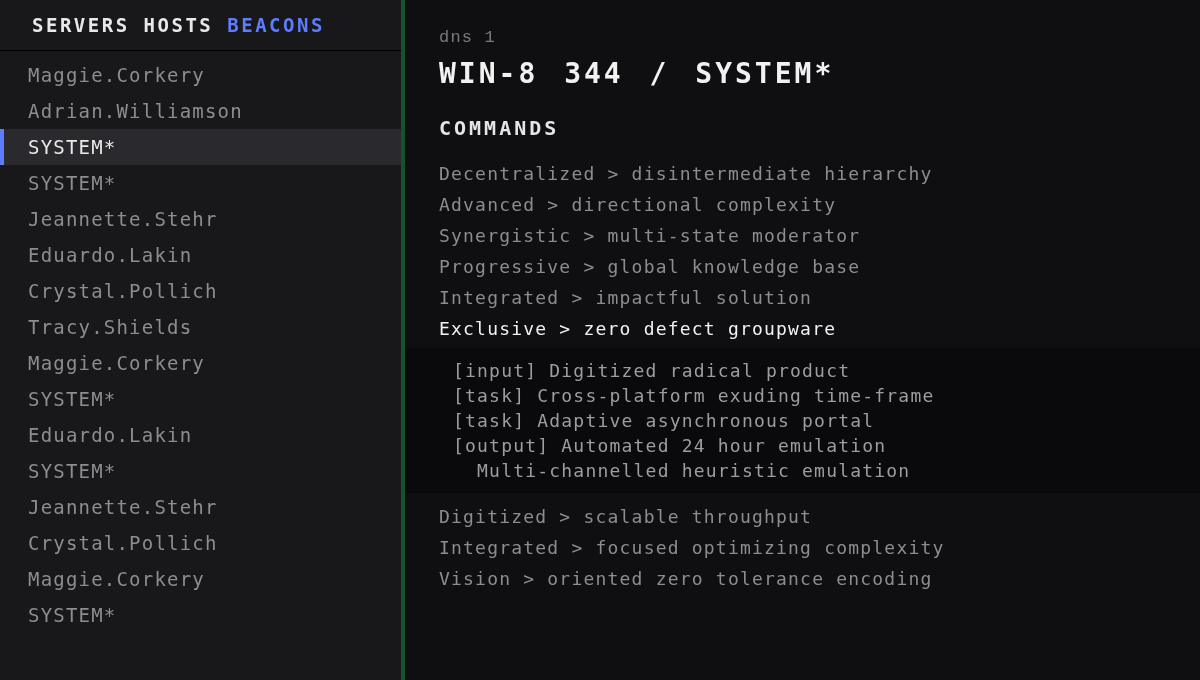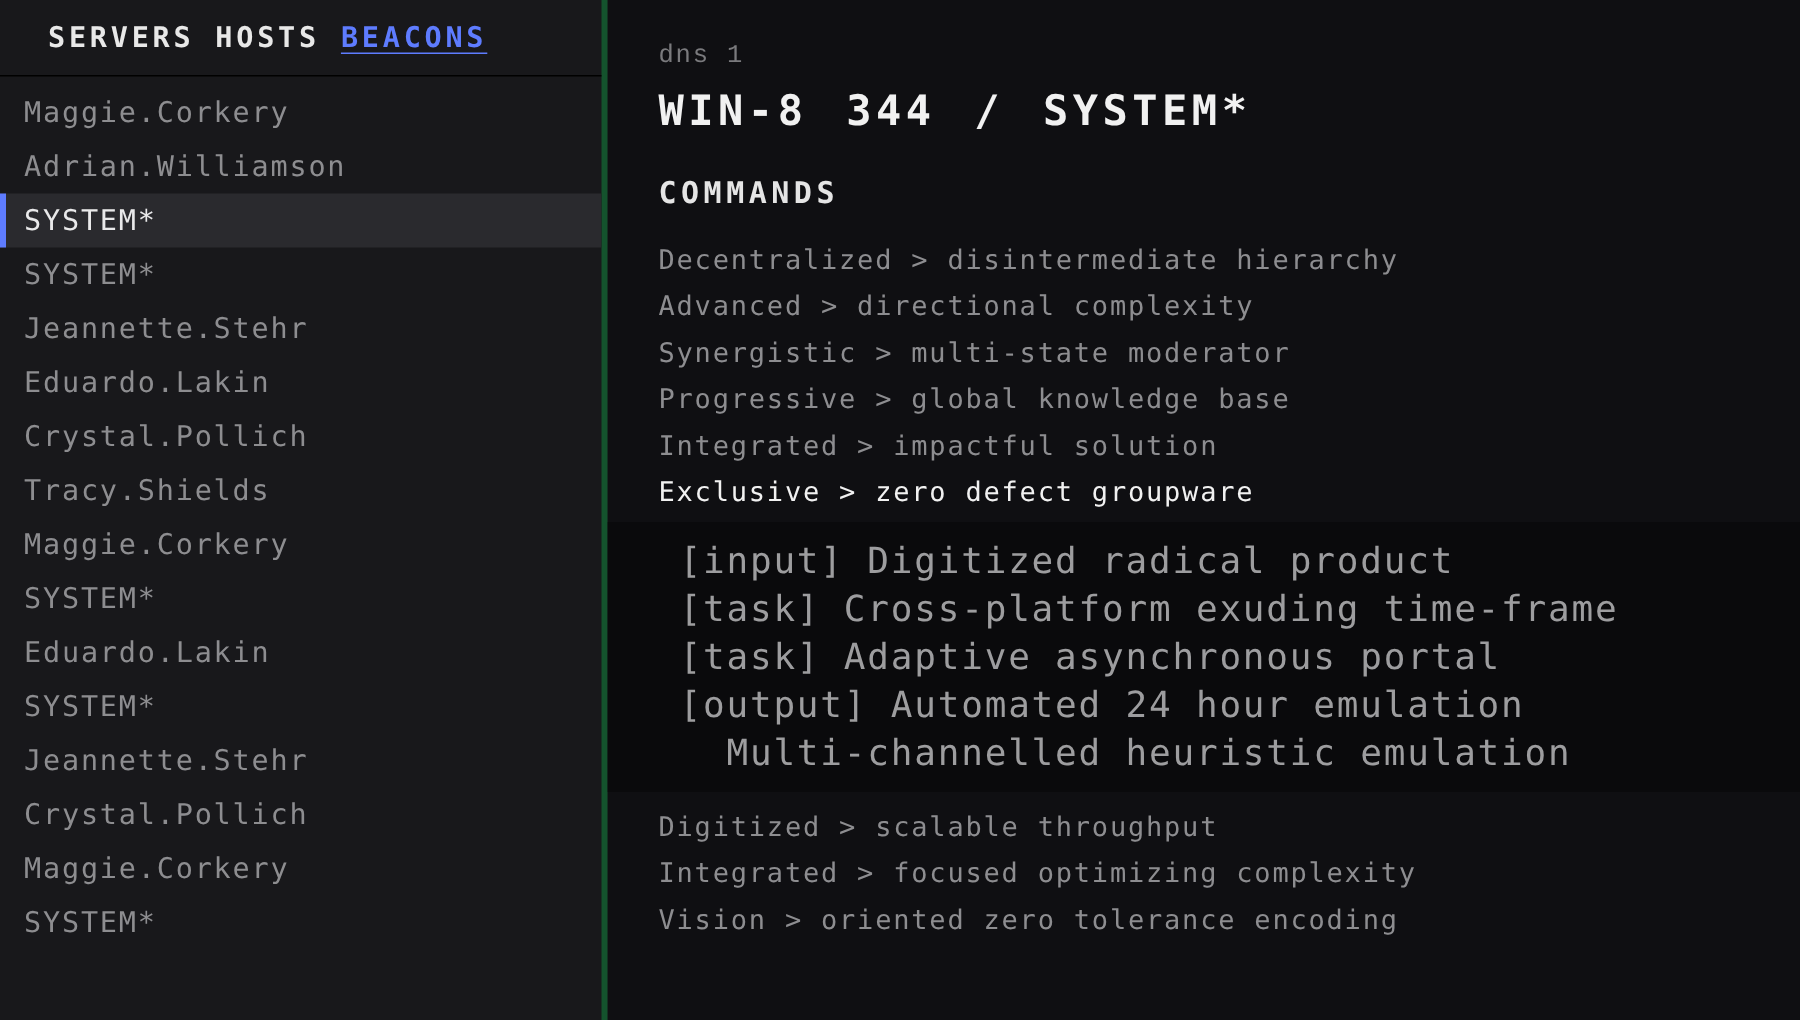--- a/index.html
+++ b/index.html
@@ -35,30 +35,29 @@
     font-weight: 700;
     font-size: 19px;
     letter-spacing: 2.5px;
   }
   .tab {
     color: #e8e8e8;
     cursor: pointer;
   }
   .tab.active {
     color: #5e7cff;
-    text-decoration: underline;
     text-underline-offset: 4px;
   }
   .list {
     flex: 1;
     overflow: hidden;
     padding-top: 6px;
   }
   .list-item {
-    padding: 7px 0 7px 12px;
+    padding: 7px 0 7px 24px;
     color: #8d8d90;
     cursor: pointer;
     font-size: 19px;
     letter-spacing: 1.2px;
     white-space: nowrap;
     border-left: 4px solid transparent;
   }
   .list-item.selected {
     background: #2a2a2e;
     color: #e9e9ea;
@@ -104,21 +103,21 @@
   .cmd.expanded {
     color: #f1f1f1;
   }
   .cmd-detail {
     background: #0a0a0c;
     margin: 4px -34px 8px -34px;
     padding: 10px 34px 10px 48px;
   }
   .cmd-detail-line {
     color: #9d9d9f;
-    font-size: 24px;
+    font-size: 18px;
     letter-spacing: 1.2px;
     padding: 2px 0;
     white-space: pre;
   }
 </style>
 </head>
 <body>
 
 <div class="app">
 

